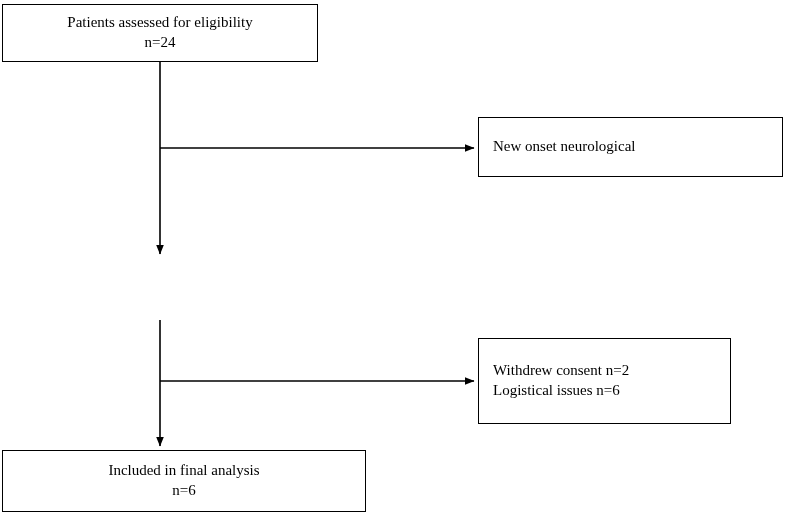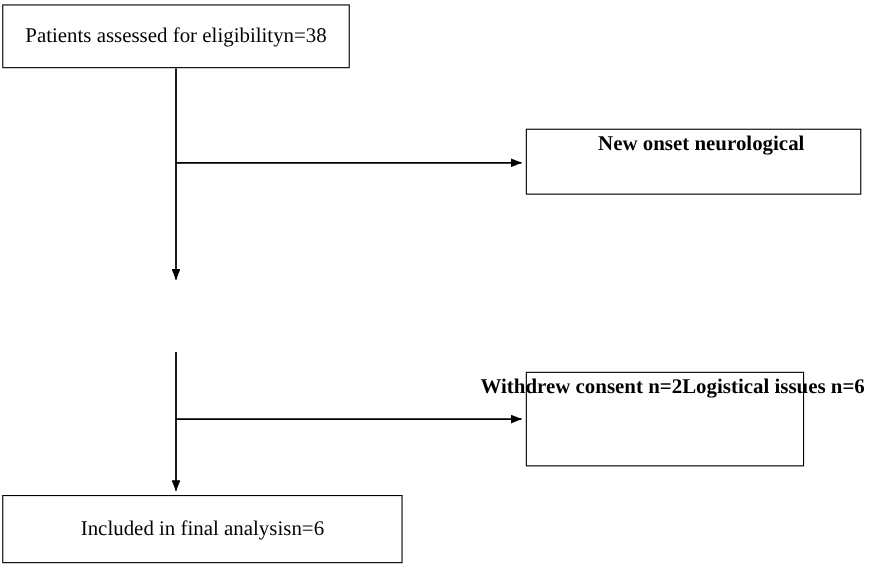--- a/index.html
+++ b/index.html
@@ -14,35 +14,34 @@
     background: #ffffff;
     font-family: "Liberation Serif", serif;
     overflow: hidden;
   }
   .node {
     position: absolute;
     box-sizing: border-box;
     border: 1px solid #000000;
     background: #ffffff;
     color: #000000;
-    font-size: 19px;
+    font-size: 15px;
     line-height: 1.32;
     display: flex;
-    flex-direction: row;
+    flex-direction: column;
     justify-content: center;
   }
   .node.center {
     align-items: center;
     text-align: center;
   }
   .node.left {
     align-items: flex-start;
     text-align: left;
     padding-left: 14px;
-    font-weight: bold;
   }
   .node .line {
     white-space: pre;
   }
   svg.connectors {
     position: absolute;
     left: 0;
     top: 0;
     width: 794px;
     height: 516px;
@@ -72,21 +71,21 @@
     <line x1="160" y1="148" x2="160" y2="148" stroke="#000000" stroke-width="1.6"></line>
     <line x1="160" y1="148" x2="474" y2="148" stroke="#000000" stroke-width="1.6" marker-end="url(#arrowhead)"></line>
 
     <line x1="160" y1="320" x2="160" y2="446" stroke="#000000" stroke-width="1.6" marker-end="url(#arrowhead)"></line>
 
     <line x1="160" y1="381" x2="474" y2="381" stroke="#000000" stroke-width="1.6" marker-end="url(#arrowhead)"></line>
   </svg>
 
   <div class="node center" id="node-assessed">
     <span class="line">Patients assessed for eligibility</span>
-    <span class="line">n=38</span>
+    <span class="line">n=24</span>
   </div>
 
   <div class="node left" id="node-excluded1">
     <span class="line">New onset neurological</span>
   </div>
 
 
   <div class="node left" id="node-excluded2">
     <span class="line">Withdrew consent n=2</span>
     <span class="line">Logistical issues n=6</span>

